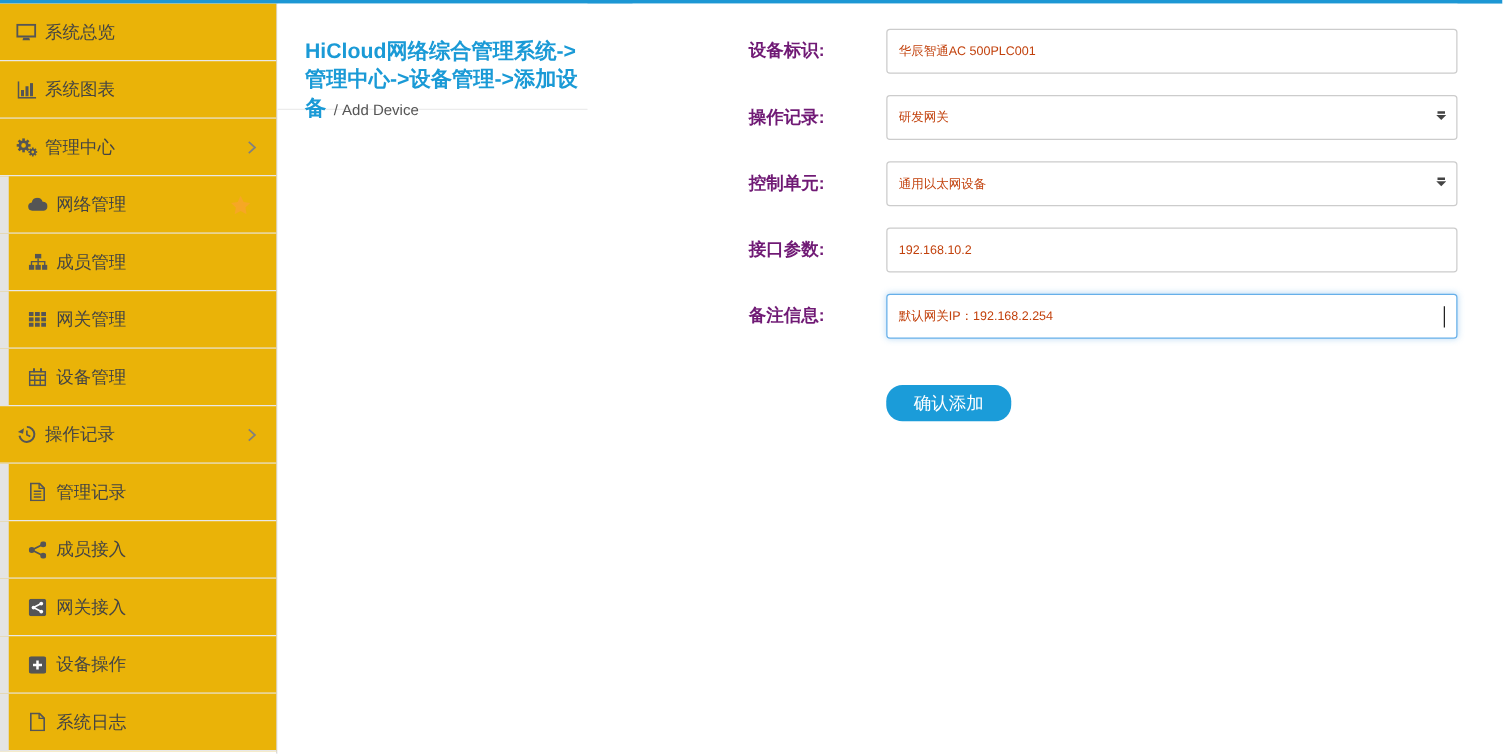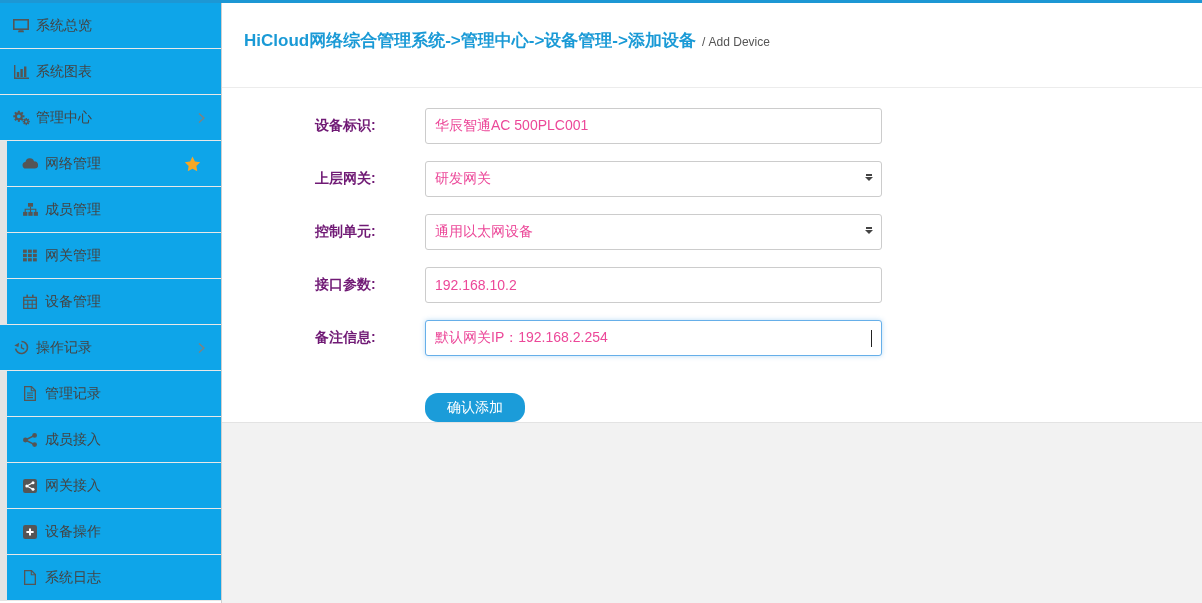--- a/index.html
+++ b/index.html
@@ -4,42 +4,42 @@
 <style>
   * { margin:0; padding:0; box-sizing:border-box; }
   html,body { width:1202px; height:603px; overflow:hidden;
     font-family:"Liberation Sans","DejaVu Sans",sans-serif; background:#fff; }
   .topbar { height:3px; background:#1d97d4; width:100%; }
   .app { display:flex; height:600px; }
 
   
   .sidebar { width:222px; min-width:222px; background:#fff; border-right:1px solid #cfcfcf; }
   .sb-item { height:46px; border-bottom:1px solid #e8e8e8; display:flex; align-items:center;
-    position:relative; cursor:pointer; color:#444; font-size:14px; text-decoration:none; background:#0ea5e9; }
+    position:relative; cursor:pointer; color:#444; font-size:14px; text-decoration:none; background:#eab308; }
   .sb-item.main { padding-left:11px; }
   .sb-item.sub  { padding-left:20px; }
   .sb-item.sub::before { content:""; position:absolute; left:0; top:0; bottom:-1px; width:7px; background:#e4e4e4; }
   .sb-icon { width:20px; display:inline-flex; justify-content:center; align-items:center; margin-right:5px; flex:none; }
   .sb-label { white-space:nowrap; }
   .sb-chevron { position:absolute; right:16px; top:50%; transform:translateY(-50%); display:inline-flex; }
   .sb-star { position:absolute; right:20px; top:50%; transform:translateY(-50%); display:inline-flex; }
 
   
-  .content { flex:1; display:flex; flex-direction:column; background:#fff; min-width:0; }
+  .content { flex:1; display:flex; background:#fff; min-width:0;gap:36px; }
   .content-header { height:85px; border-bottom:1px solid #ececec; padding:26px 0 0 22px; background:#fff; }
   .crumb { color:#1a9ad6; font-size:17px; font-weight:bold; }
   .crumb-sub { color:#555; font-size:12px; font-weight:normal; margin-left:6px; }
 
   .form-section { height:334px; background:#fff; padding:20px 0 0 93px; }
   .form-row { display:flex; align-items:center; margin-bottom:17px; }
   .form-label { width:110px; font-size:14px; font-weight:bold; color:#701a75; flex:none; }
   .control { position:relative; width:457px; }
   .text-input, .fake-input, .select-box {
     width:457px; height:36px; border:1px solid #ccc; border-radius:3px; background:#fff;
-    font-family:inherit; font-size:14px; color:#ec4899; padding:0 9px; display:flex; align-items:center; }
+    font-family:inherit; font-size:10px; color:#c2410c; padding:0 9px; display:flex; align-items:center; }
   .text-input { display:block; line-height:34px; }
   .fake-input.focused { border-color:#66afe9; box-shadow:0 0 5px rgba(102,175,233,.45);justify-content:space-between; }
   .select-box { cursor:pointer;font-family:Liberation Mono, monospace; }
   .sel-caret { position:absolute; right:9px; top:50%; margin-top:-2px; width:0; height:0;
     border-left:4px solid transparent; border-right:4px solid transparent; border-top:4px solid #444; }
   .sel-caret::before { content:""; position:absolute; left:-3px; top:-7px; width:6px; height:2px; background:#444; }
   .caret-bar { display:inline-block; width:1px; height:17px; background:#222; margin-left:1px;
     vertical-align:middle; animation:blink 1s steps(1) infinite; }
   @keyframes blink { 50% { opacity:0; } }
 
@@ -263,21 +263,21 @@
     <div class="form-section">
 
       <div class="form-row">
         <label class="form-label">设备标识:</label>
         <div class="control">
           <input class="text-input" type="text" value="华辰智通AC 500PLC001" style="">
         </div>
       </div>
 
       <div class="form-row">
-        <label class="form-label">上层网关:</label>
+        <label class="form-label">操作记录:</label>
         <div class="control">
           <div class="select-box">
             <span>研发网关</span>
             <span class="sel-caret"></span>
           </div>
         </div>
       </div>
 
       <div class="form-row">
         <label class="form-label">控制单元:</label>

